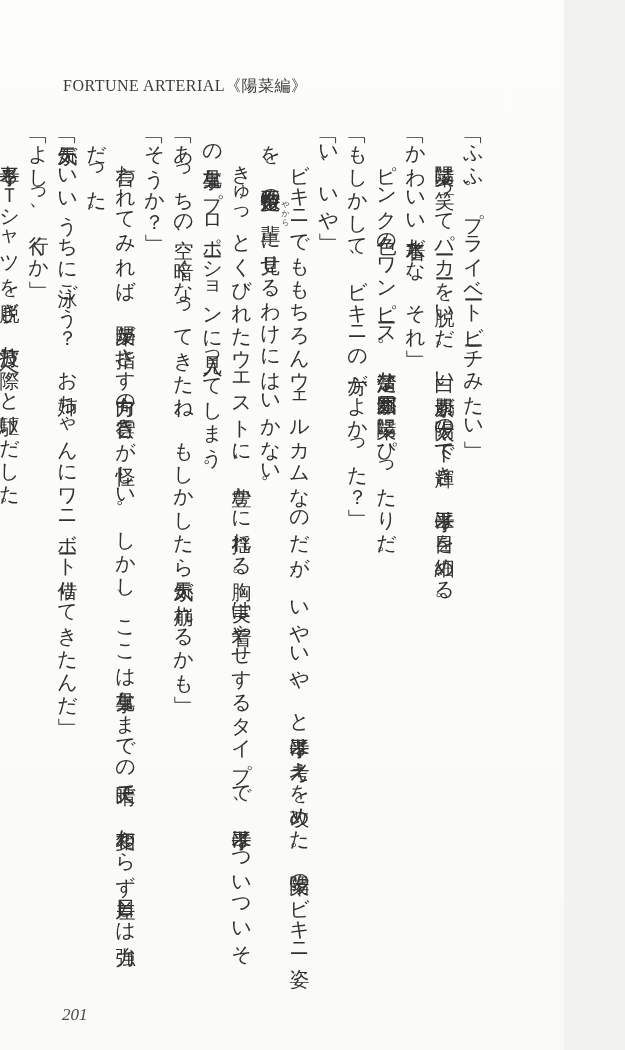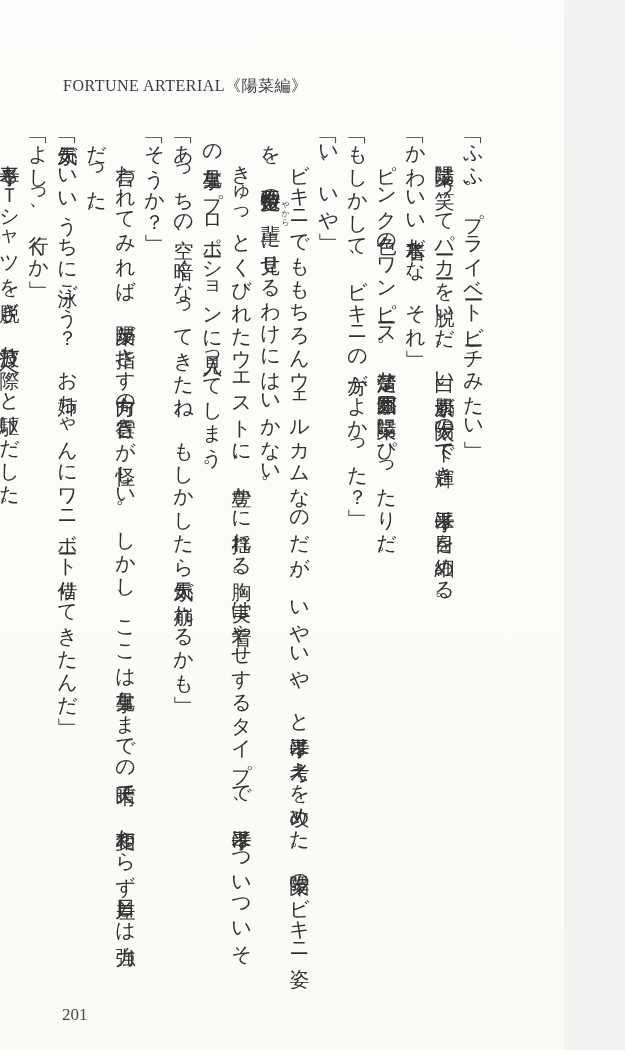--- a/index.html
+++ b/index.html
@@ -52,20 +52,21 @@
   ruby rt {
     font-size: 8px;
     letter-spacing: 0;
     color: #4a4a4a;
   }
   .page-number {
     position: absolute;
     left: 62px;
     top: 1005px;
     font-size: 17px;
+    font-style: italic;
     color: #4a4a4a;
   }
 </style>
 </head>
 <body>
 
 <div class="page">
   <div class="running-header">FORTUNE ARTERIAL《陽菜編》</div>
 
   <div class="text-block">

